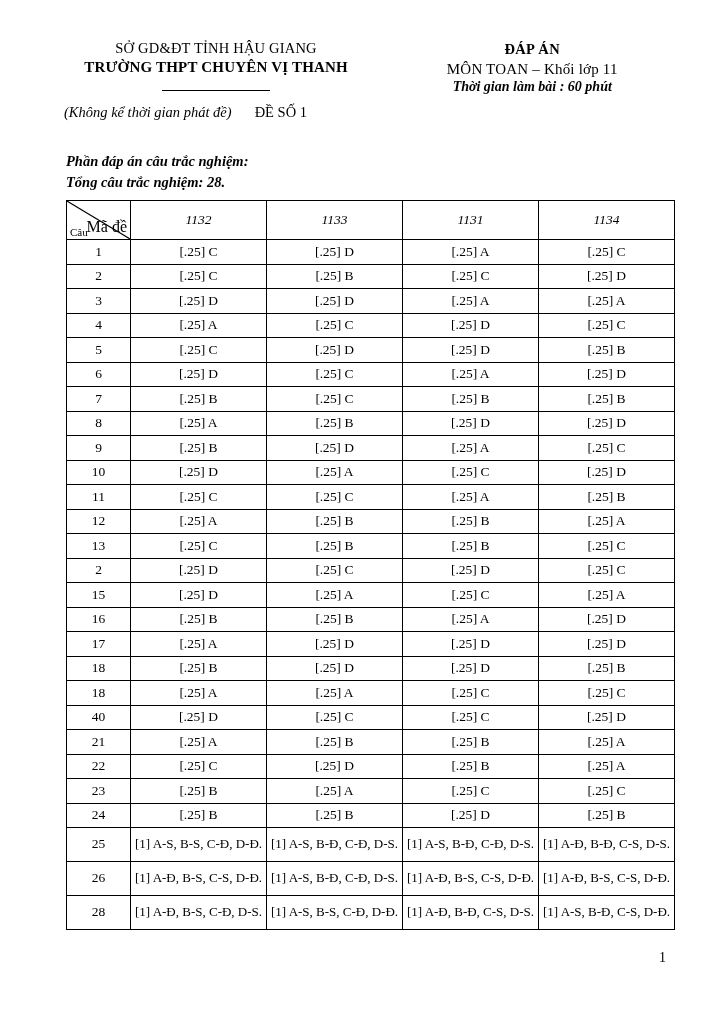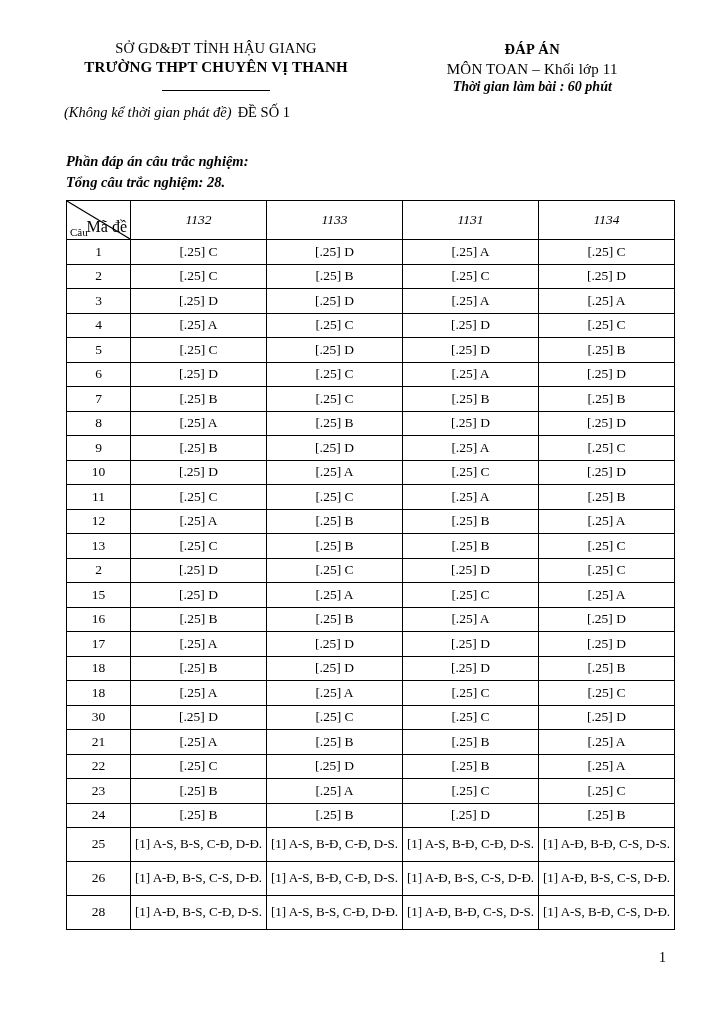--- a/index.html
+++ b/index.html
@@ -71,21 +71,21 @@
   }
   .subheader {
     margin-top: 9px;
     padding-left: 6px;
     font-size: 14.5px;
   }
   .subheader .ital {
     font-style: italic;
   }
   .subheader .de-so {
-    margin-left: 6px;
+    margin-left: 23px;
   }
   
   .section {
     margin-top: 30px;
     padding-left: 8px;
   }
   .sec-line {
     font-size: 14.5px;
     font-weight: bold;
     font-style: italic;
@@ -344,21 +344,21 @@
           <td class="ans">[.25] B</td>
         </tr>
         <tr>
           <td class="rownum">18</td>
           <td class="ans">[.25] A</td>
           <td class="ans">[.25] A</td>
           <td class="ans">[.25] C</td>
           <td class="ans">[.25] C</td>
         </tr>
         <tr>
-          <td class="rownum">30</td>
+          <td class="rownum">40</td>
           <td class="ans">[.25] D</td>
           <td class="ans">[.25] C</td>
           <td class="ans">[.25] C</td>
           <td class="ans">[.25] D</td>
         </tr>
         <tr>
           <td class="rownum">21</td>
           <td class="ans">[.25] A</td>
           <td class="ans">[.25] B</td>
           <td class="ans">[.25] B</td>

